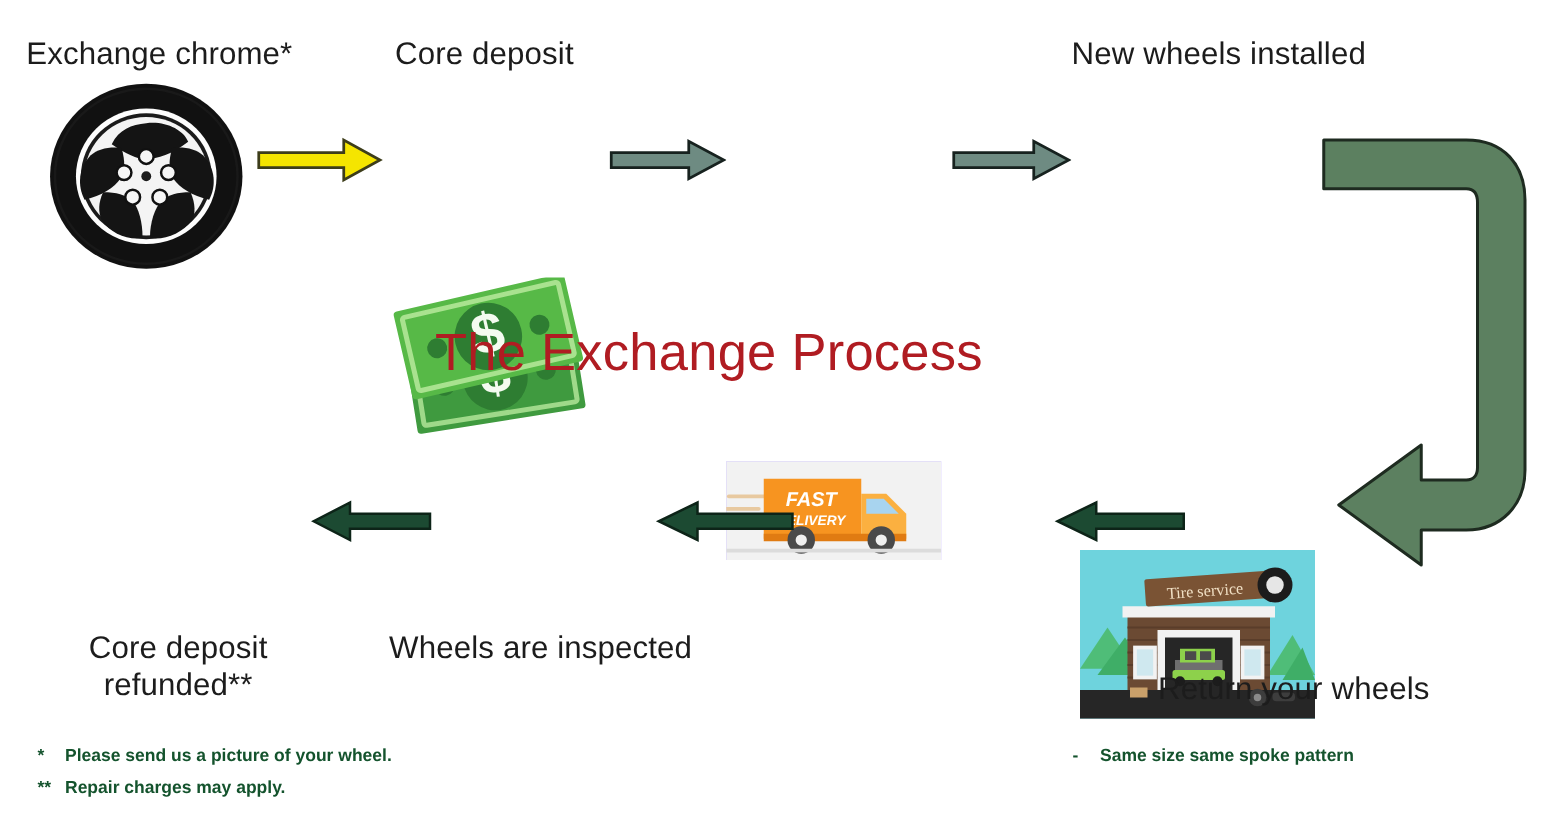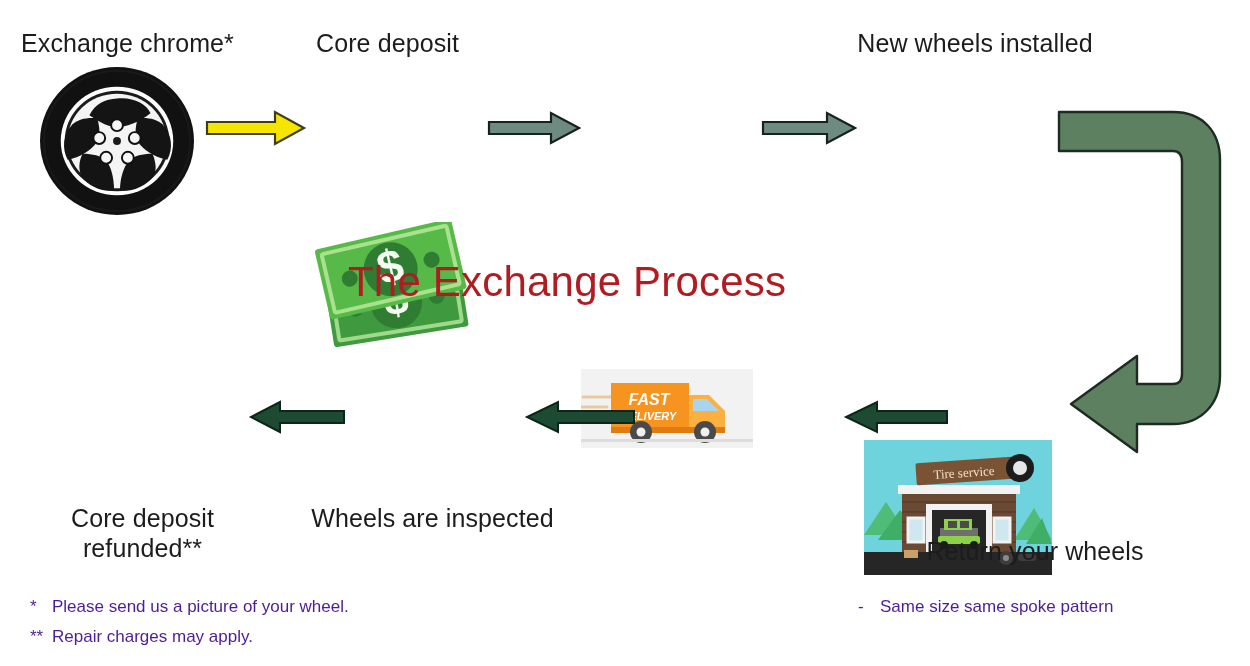--- a/index.html
+++ b/index.html
@@ -25,24 +25,25 @@
     white-space:pre-line;
   }
   .title{
     font-size:42px;
     font-weight:normal;
     color:#b01c22;
     letter-spacing:.2px;
     white-space:nowrap;
   }
   .note{
-    font-size:17px;
-    color:#4c1d95;
+    font-size:14px;
+    color:#14532d;
     line-height:1.75;
     white-space:nowrap;
+    font-weight:bold;
   }
   .note .mk{display:inline-block;width:22px;}
 
   
   .wheel{position:relative;}
   .wheel svg{display:block;width:100%;height:100%;}
 
   
   .money{position:relative;}
   .money svg{display:block;width:100%;height:100%;}

